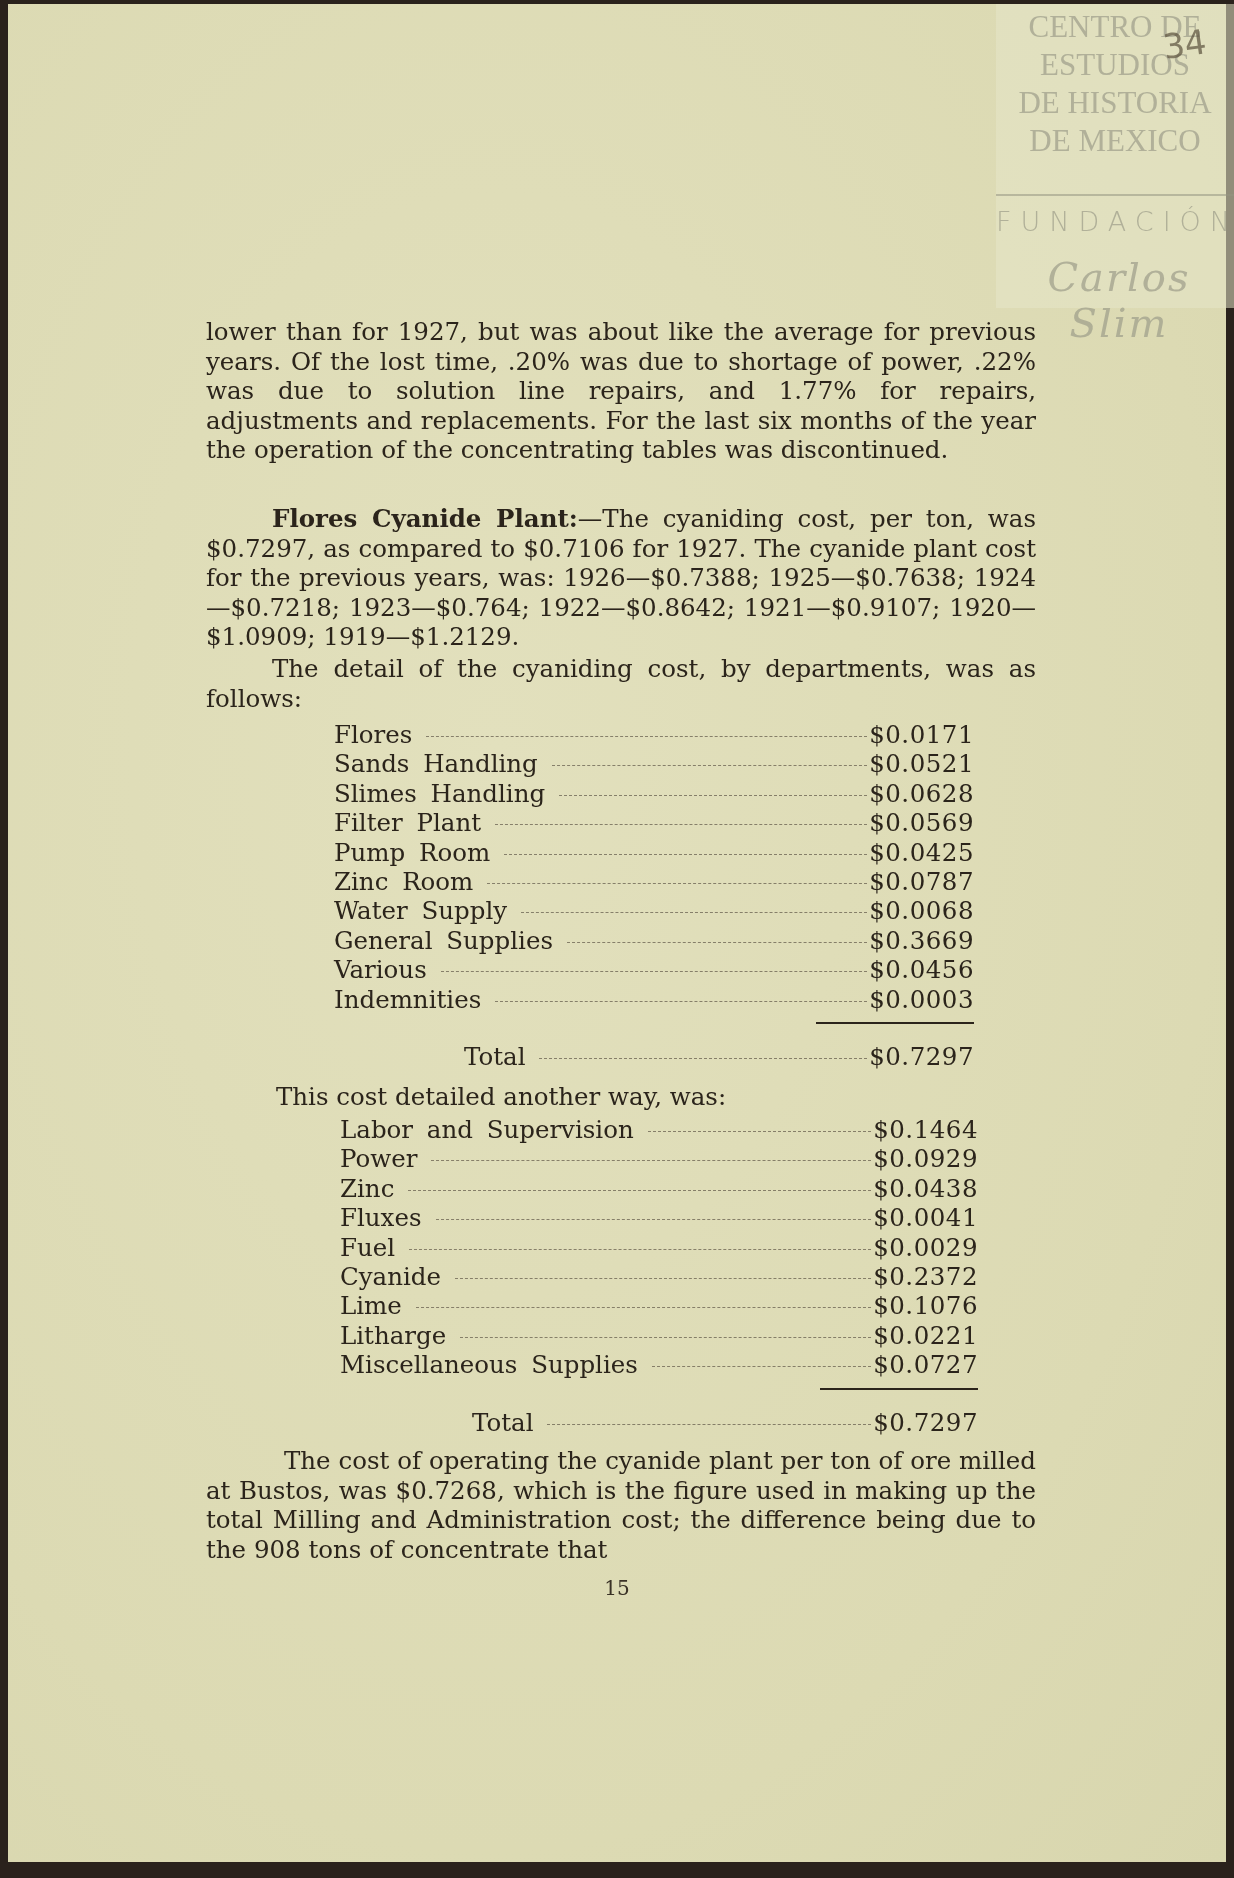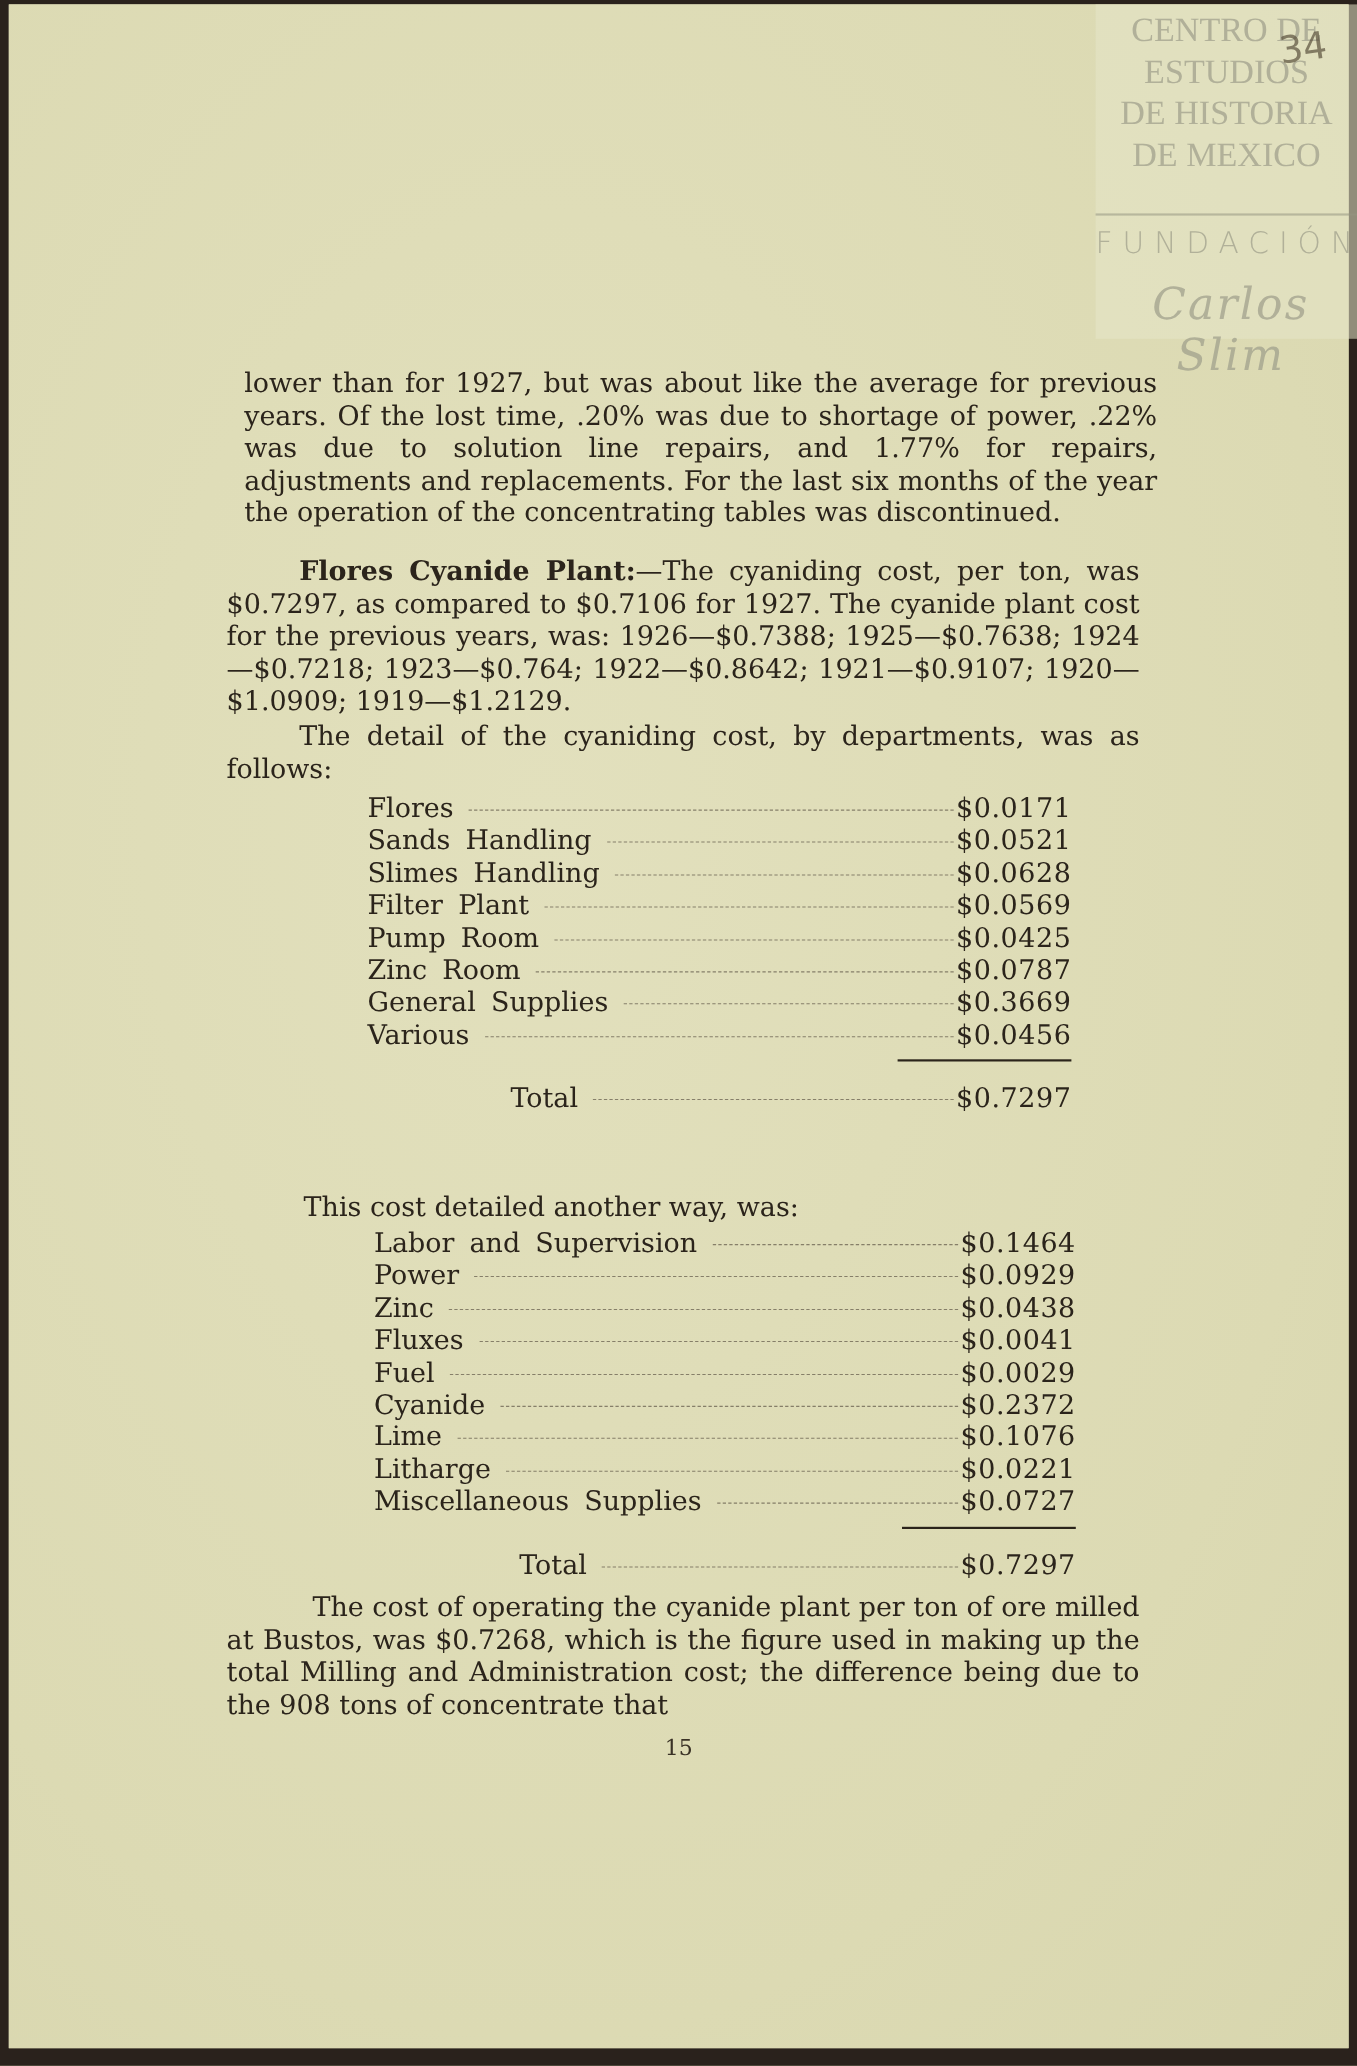--- a/index.html
+++ b/index.html
@@ -144,21 +144,21 @@
     <div class="wm-line">ESTUDIOS</div>
     <div class="wm-line">DE HISTORIA</div>
     <div class="wm-line">DE MEXICO</div>
     <div class="wm-divider"></div>
     <div class="wm-fund">FUNDACIÓN</div>
     <div class="wm-sig">Carlos Slim</div>
   </div>
 
   <div class="handwritten">34</div>
 
-  <p class="body-text para-a" style="margin:16px">lower than for 1927, but was about like the average for previous years. Of the lost time, .20% was due to shortage of power, .22% was due to solution line repairs, and 1.77% for repairs, adjustments and replacements. For the last six months of the year the operation of the concentrating tables was discontinued.</p>
+  <p class="body-text para-a" style="margin:0">lower than for 1927, but was about like the average for previous years. Of the lost time, .20% was due to shortage of power, .22% was due to solution line repairs, and 1.77% for repairs, adjustments and replacements. For the last six months of the year the operation of the concentrating tables was discontinued.</p>
 
   <p class="body-text para-b" style="margin:0"><b>Flores Cyanide Plant:</b><span>—The cyaniding cost, per ton, was $0.7297, as compared to $0.7106 for 1927. The cyanide plant cost for the previous years, was: 1926—$0.7388; 1925—$0.7638; 1924—$0.7218; 1923—$0.764; 1922—$0.8642; 1921—$0.9107; 1920—$1.0909; 1919—$1.2129.</span></p>
 
   <p class="body-text para-c" style="margin:0">The detail of the cyaniding cost, by departments, was as follows:</p>
 
   <div class="ledger ledger-1">
     <div class="row">
         <span class="label">Flores</span>
         <span class="leader"></span>
         <span class="amount">$0.0171</span>
@@ -182,28 +182,38 @@
         <span class="label">Pump Room</span>
         <span class="leader"></span>
         <span class="amount">$0.0425</span>
       </div>
     <div class="row">
         <span class="label">Zinc Room</span>
         <span class="leader"></span>
         <span class="amount">$0.0787</span>
       </div>
     <div class="row">
+        <span class="label">Water Supply</span>
+        <span class="leader"></span>
+        <span class="amount">$0.0068</span>
+      </div>
+    <div class="row">
         <span class="label">General Supplies</span>
         <span class="leader"></span>
         <span class="amount">$0.3669</span>
       </div>
     <div class="row">
         <span class="label">Various</span>
         <span class="leader"></span>
         <span class="amount">$0.0456</span>
+      </div>
+    <div class="row">
+        <span class="label">Indemnities</span>
+        <span class="leader"></span>
+        <span class="amount">$0.0003</span>
       </div>
     <div class="rule-row">
         <div class="rule"></div>
       </div>
     <div class="row total-row">
         <span class="label">Total</span>
         <span class="leader"></span>
         <span class="amount">$0.7297</span>
       </div>
   </div>

